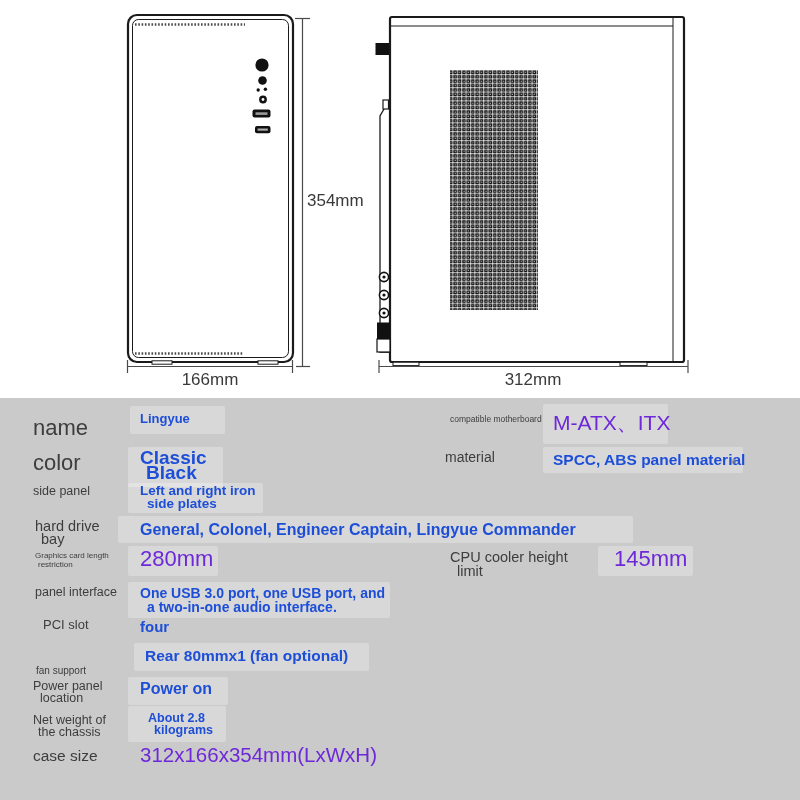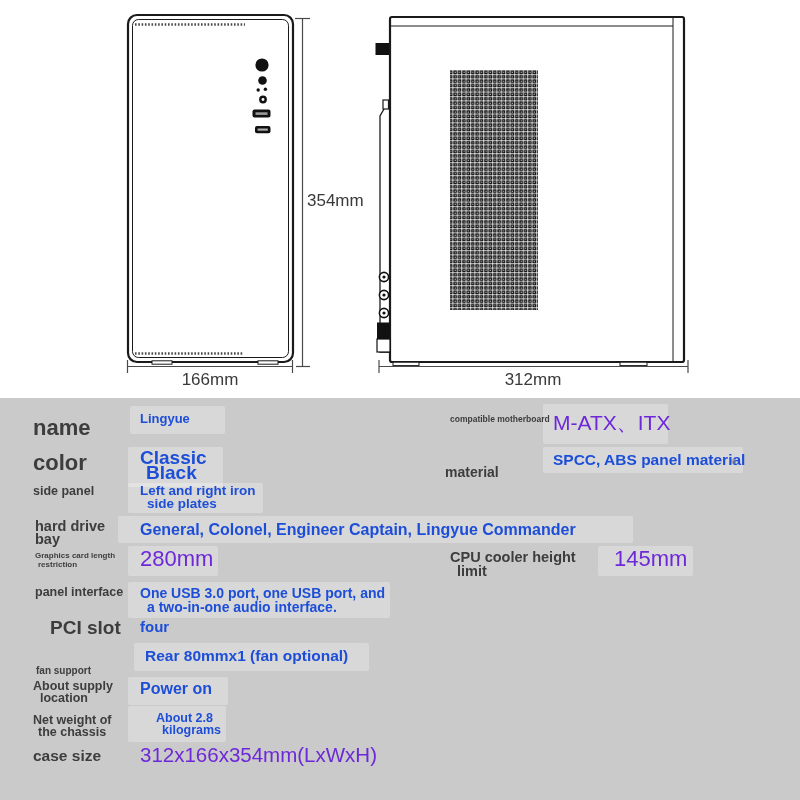--- a/index.html
+++ b/index.html
@@ -1,21 +1,21 @@
 <!DOCTYPE html>
 <html><head>
 <meta charset="utf-8">
 <style>
   html,body{margin:0;padding:0;background:#fff;}
   .canvas{position:relative;width:800px;height:800px;background:#ffffff;overflow:hidden;
           font-family:"Liberation Sans",sans-serif;}
   .drawings{position:absolute;left:0;top:0;width:800px;height:400px;}
   .spec-panel{position:absolute;left:0;top:398px;width:800px;height:402px;background:#cacaca;}
   .patch{position:absolute;background:rgba(255,255,255,0.28);border-radius:2px;}
-  .lbl{position:absolute;font-weight:700;color:#3d3d3d;white-space:nowrap;line-height:1.0;}
+  .lbl{position:absolute;font-weight:400;color:#3d3d3d;white-space:nowrap;line-height:1.0;}
   .val{position:absolute;font-weight:700;color:#1d4ed8;white-space:nowrap;line-height:1.0;}
   .thin{font-weight:400;color:#6d28d9;}
   .dot{position:absolute;width:5px;height:5px;border-radius:50%;background:rgba(130,130,130,0.55);}
   svg text{font-family:"Liberation Sans",sans-serif;fill:#3a3a3a;}
 </style>
 </head>
 <body>
 
 <div class="canvas">
 
@@ -120,33 +120,33 @@
 
     <div class="lbl" style="left:450px;top:17px;font-size:8.5px">compatible motherboard</div>
     <div class="val thin" style="left:553px;top:14px;font-size:21px">M-ATX、ITX</div>
 
     <div class="lbl" style="left:33px;top:54px;font-size:22px">color</div>
     <div class="val" style="left:140px;top:52px;font-size:19px;line-height:15px">
       <span>Classic</span><br>
       <span style="margin-left:6px">Black</span>
     </div>
 
-    <div class="lbl" style="left:445px;top:67px;font-size:14px">material</div>
+    <div class="lbl" style="left:445px;top:52px;font-size:14px">material</div>
     <div class="val" style="left:553px;top:54px;font-size:15.5px">SPCC, ABS panel material</div>
     <div class="dot" style="left:731px;top:61px"></div>
 
     <div class="lbl" style="left:33px;top:87px;font-size:12.5px">side panel</div>
     <div class="val" style="left:140px;top:87px;font-size:13.5px;line-height:12.5px">
       <span>Left and right iron</span><br>
       <span style="margin-left:7px">side plates</span>
     </div>
 
     <div class="lbl" style="left:35px;top:122px;font-size:14.5px;line-height:13px">
       <span>hard drive</span><br>
-      <span style="">bay</span>
+      <span style="margin-left:6px">bay</span>
     </div>
     <div class="val" style="left:140px;top:124px;font-size:16px">General, Colonel, Engineer Captain, Lingyue Commander</div>
 
     <div class="lbl" style="left:35px;top:154px;font-size:8px;line-height:8.5px">
       <span>Graphics card length</span><br>
       <span style="margin-left:3px">restriction</span>
     </div>
     <div class="val thin" style="left:140px;top:150px;font-size:22px">280mm</div>
 
     <div class="lbl" style="left:450px;top:153px;font-size:14.5px;line-height:13.5px">
@@ -154,37 +154,37 @@
       <span style="margin-left:7px">limit</span>
     </div>
     <div class="val thin" style="left:614px;top:150px;font-size:22px">145mm</div>
 
     <div class="lbl" style="left:35px;top:188px;font-size:12.5px">panel interface</div>
     <div class="val" style="left:140px;top:189px;font-size:14px;line-height:13.5px">
       <span>One USB 3.0 port, one USB port, and</span><br>
       <span style="margin-left:7px">a two-in-one audio interface.</span>
     </div>
 
-    <div class="lbl" style="left:50px;top:220px;font-size:19px">PCI slot</div>
+    <div class="lbl" style="left:43px;top:220px;font-size:13px">PCI slot</div>
     <div class="val" style="left:140px;top:221px;font-size:15px">four</div>
 
     <div class="lbl" style="left:36px;top:268px;font-size:10px">fan support</div>
     <div class="val" style="left:145px;top:250px;font-size:15.5px">Rear 80mmx1 (fan optional)</div>
 
     <div class="lbl" style="left:33px;top:282px;font-size:12.5px;line-height:12px">
-      <span>About supply</span><br>
+      <span>Power panel</span><br>
       <span style="margin-left:7px">location</span>
     </div>
     <div class="val" style="left:140px;top:283px;font-size:16px">Power on</div>
 
     <div class="lbl" style="left:33px;top:316px;font-size:12.5px;line-height:12px">
       <span>Net weight of</span><br>
       <span style="margin-left:5px">the chassis</span>
     </div>
-    <div class="val" style="left:156px;top:314px;font-size:12.5px;line-height:12px">
+    <div class="val" style="left:148px;top:314px;font-size:12.5px;line-height:12px">
       <span>About 2.8</span><br>
       <span style="margin-left:6px">kilograms</span>
     </div>
 
     <div class="lbl" style="left:33px;top:350px;font-size:15.5px">case size</div>
     <div class="val thin" style="left:140px;top:347px;font-size:20.5px">312x166x354mm(LxWxH)</div>
 
   </div>
 </div>
 

